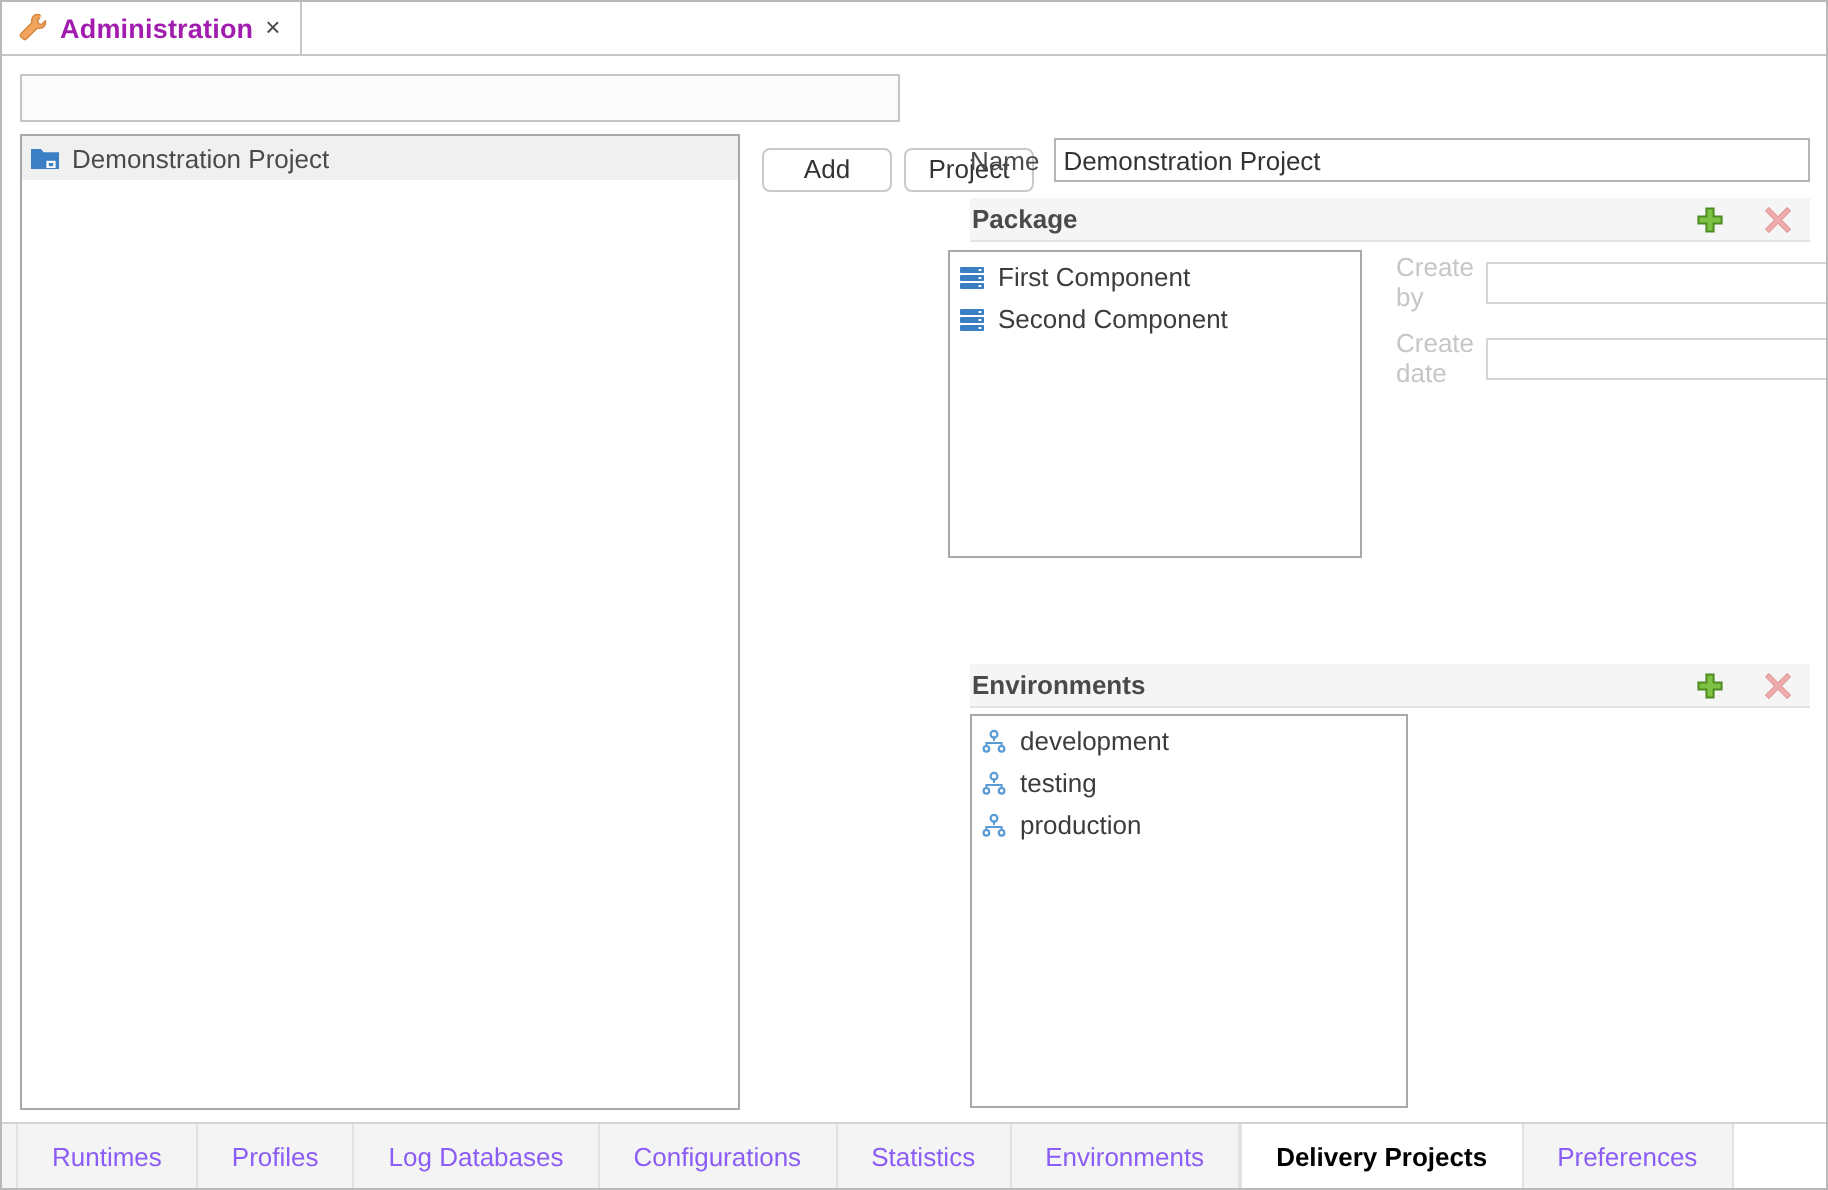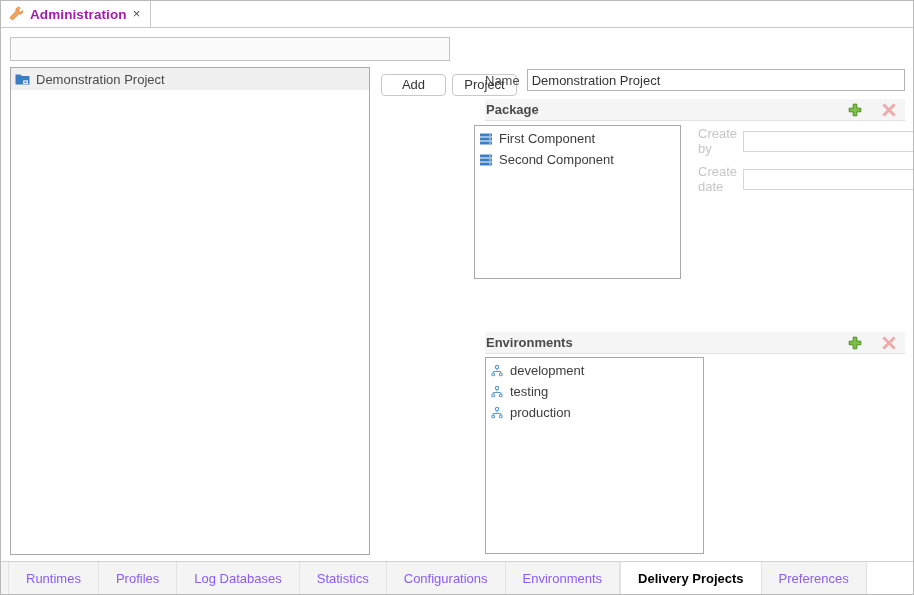--- a/index.html
+++ b/index.html
@@ -409,21 +409,21 @@
       </span>
       <span>production</span>
     </div>
   </div>
 
   <div class="bottom-tabs">
     <div class="btab spacer-left"></div>
     <div class="btab">Runtimes</div>
     <div class="btab">Profiles</div>
     <div class="btab">Log Databases</div>
+    <div class="btab">Configurations</div>
     <div class="btab">Statistics</div>
-    <div class="btab">Configurations</div>
     <div class="btab">Environments</div>
     <div class="btab active">Delivery Projects</div>
     <div class="btab">Preferences</div>
     <div class="btab filler"></div>
   </div>
 
 </div>
 
 </body></html>

